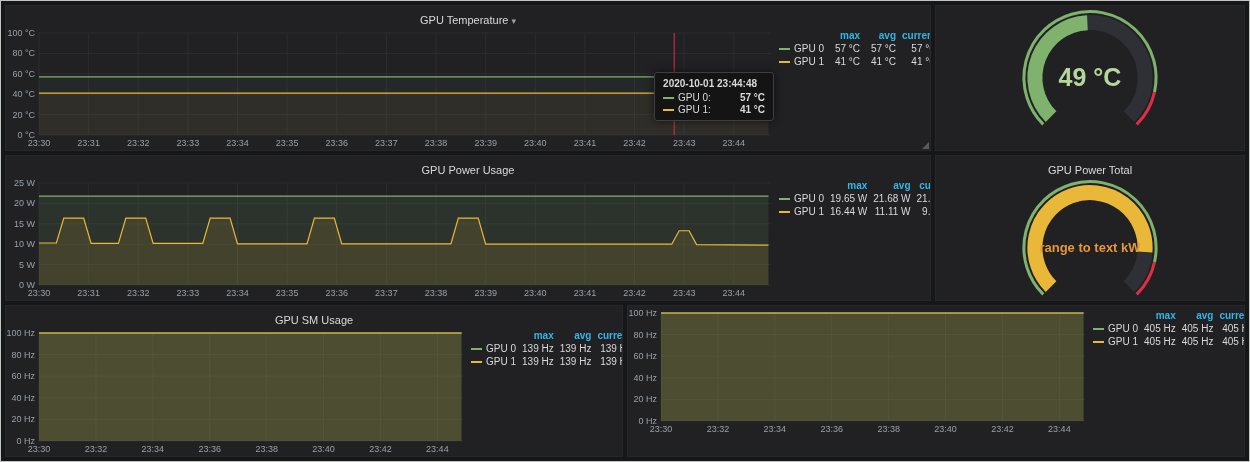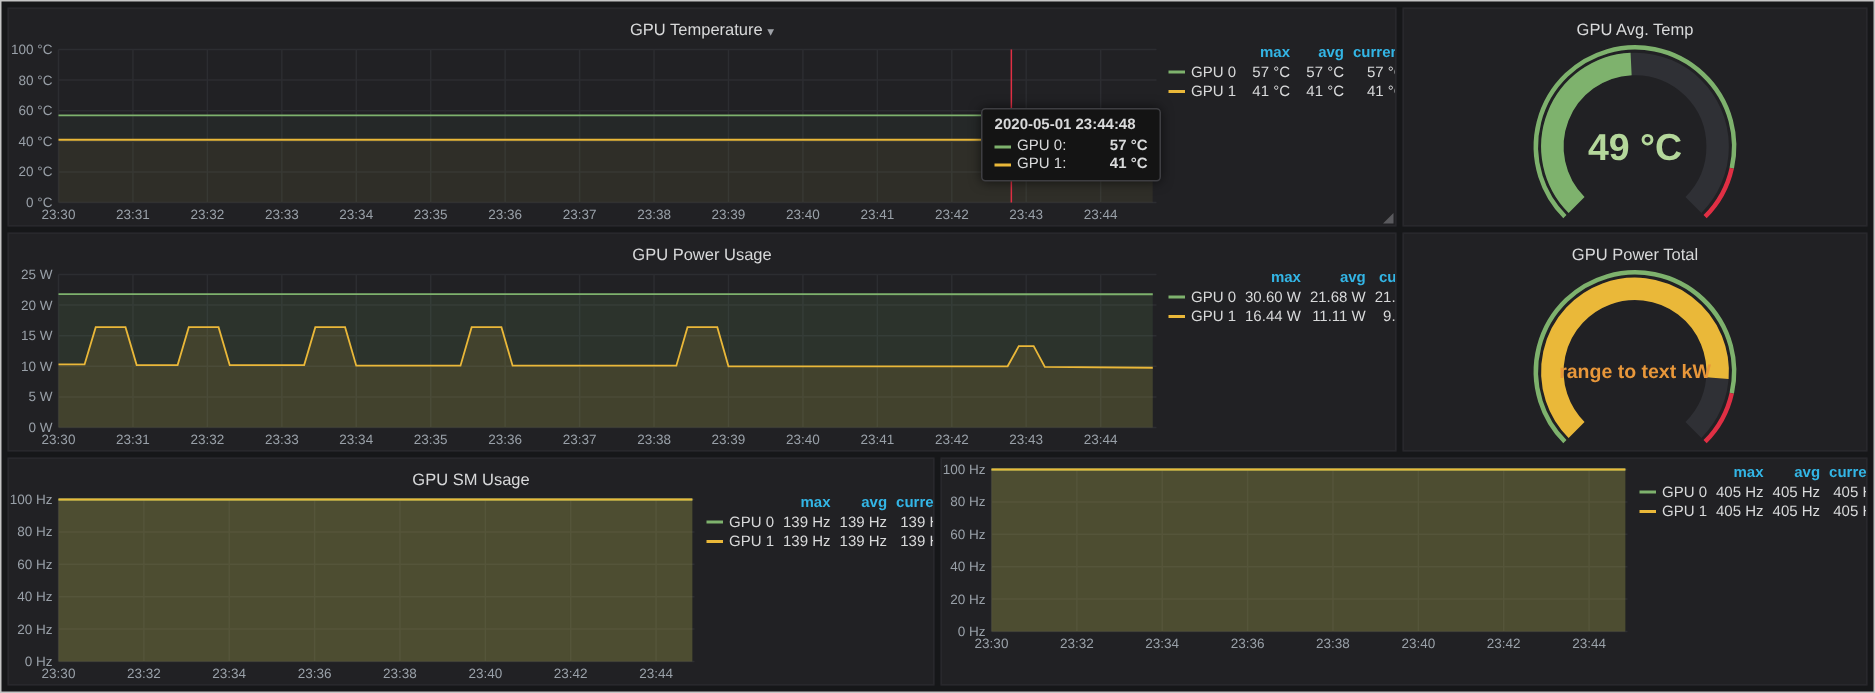--- a/index.html
+++ b/index.html
@@ -92,21 +92,21 @@
               <line x1="727.7796610169491" x2="727.7796610169491" y1="7" y2="109" stroke="#2c2d31"></line>
               <text class="ax" x="727.7796610169491" y="120" text-anchor="middle">23:44</text>
               <polygon points="33,109 33,50.86000000000001 762.5186440677966,50.86000000000001 762.5186440677966,109" fill="#7EB26D" fill-opacity="0.05"></polygon>
               <polygon points="33,109 33,67.18 762.5186440677966,67.18 762.5186440677966,109" fill="#EAB839" fill-opacity="0.05"></polygon>
               <polyline points="33,50.86000000000001 762.5186440677966,50.86000000000001" fill="none" stroke="#7EB26D" stroke-width="1.2"></polyline>
               <polyline points="33,67.18 762.5186440677966,67.18" fill="none" stroke="#EAB839" stroke-width="1.2"></polyline>
               <line x1="668.2271186440679" x2="668.2271186440679" y1="7" y2="109" stroke="#e02f44" stroke-width="1"></line>
             </svg>
           </div>
         <div class="graph-tooltip">
-          <div class="tt-time">2020-05-01 23:44:48</div>
+          <div class="tt-time">2020-10-01 23:44:48</div>
           <div class="tt-row">
             <span class="swatch" style="background: rgb(126, 178, 109);"></span>
             <span class="tt-name">GPU 0:</span>
             <span class="tt-value">57 °C</span>
           </div>
           <div class="tt-row">
             <span class="swatch" style="background: rgb(234, 184, 57);"></span>
             <span class="tt-name">GPU 1:</span>
             <span class="tt-value">41 °C</span>
           </div>
@@ -133,23 +133,20 @@
                   <td class="lg-val">41 °C</td>
                 </tr>
               </tbody>
             </table>
           </aside>
       </div>
       <div class="resize-handle"></div>
     </section>
 
     <section class="panel gauge-panel">
-      <header class="panel-header">
-        <span>GPU Avg. Temp</span>
-      </header>
       <div class="panel-body">
         <div class="gauge">
             <svg width="308" height="124">
               <path d="M 107.26517506669376 118.41745284028298 A 66.09302325581396 66.09302325581396 0 1 1 218.50128924255628 86.10037423369708" stroke="#7EB26D" stroke-width="3" fill="none"></path>
               <path d="M 218.50128924255628 86.10037423369708 A 66.09302325581396 66.09302325581396 0 0 1 200.7348249333063 118.41745284028292" stroke="#E02F44" stroke-width="3" fill="none"></path>
               <path d="M 115.04334965974579 110.63927824723095 A 55.09302325581396 55.09302325581396 0 1 1 192.95665034025427 110.6392782472309" stroke="#2f3035" stroke-width="15" fill="none"></path>
               <path d="M 115.04334965974579 110.63927824723095 A 55.09302325581396 55.09302325581396 0 0 1 151.4047632155548 16.65076479569982" stroke="#7EB26D" stroke-width="15" fill="none"></path>
               <text x="154" y="80.43262790697673" text-anchor="middle" font-size="25" font-weight="700" fill="#b4d79b">49 °C</text>
             </svg>
           </div>
@@ -217,21 +214,21 @@
             <table class="legend-table">
               <tbody>
                 <tr class="lg-head">
                   <td></td>
                   <td>max</td>
                   <td>avg</td>
                   <td>current</td>
                 </tr>
                 <tr class="lg-row">
                   <td class="lg-name"><span class="swatch" style="background:#7EB26D"></span>GPU 0</td>
-                  <td class="lg-val">30.60 W</td>
+                  <td class="lg-val">19.65 W</td>
                   <td class="lg-val">21.68 W</td>
                   <td class="lg-val">21.77 W</td>
                 </tr>
                 <tr class="lg-row">
                   <td class="lg-name"><span class="swatch" style="background:#EAB839"></span>GPU 1</td>
                   <td class="lg-val">16.44 W</td>
                   <td class="lg-val">11.11 W</td>
                   <td class="lg-val">9.76 W</td>
                 </tr>
               </tbody>

